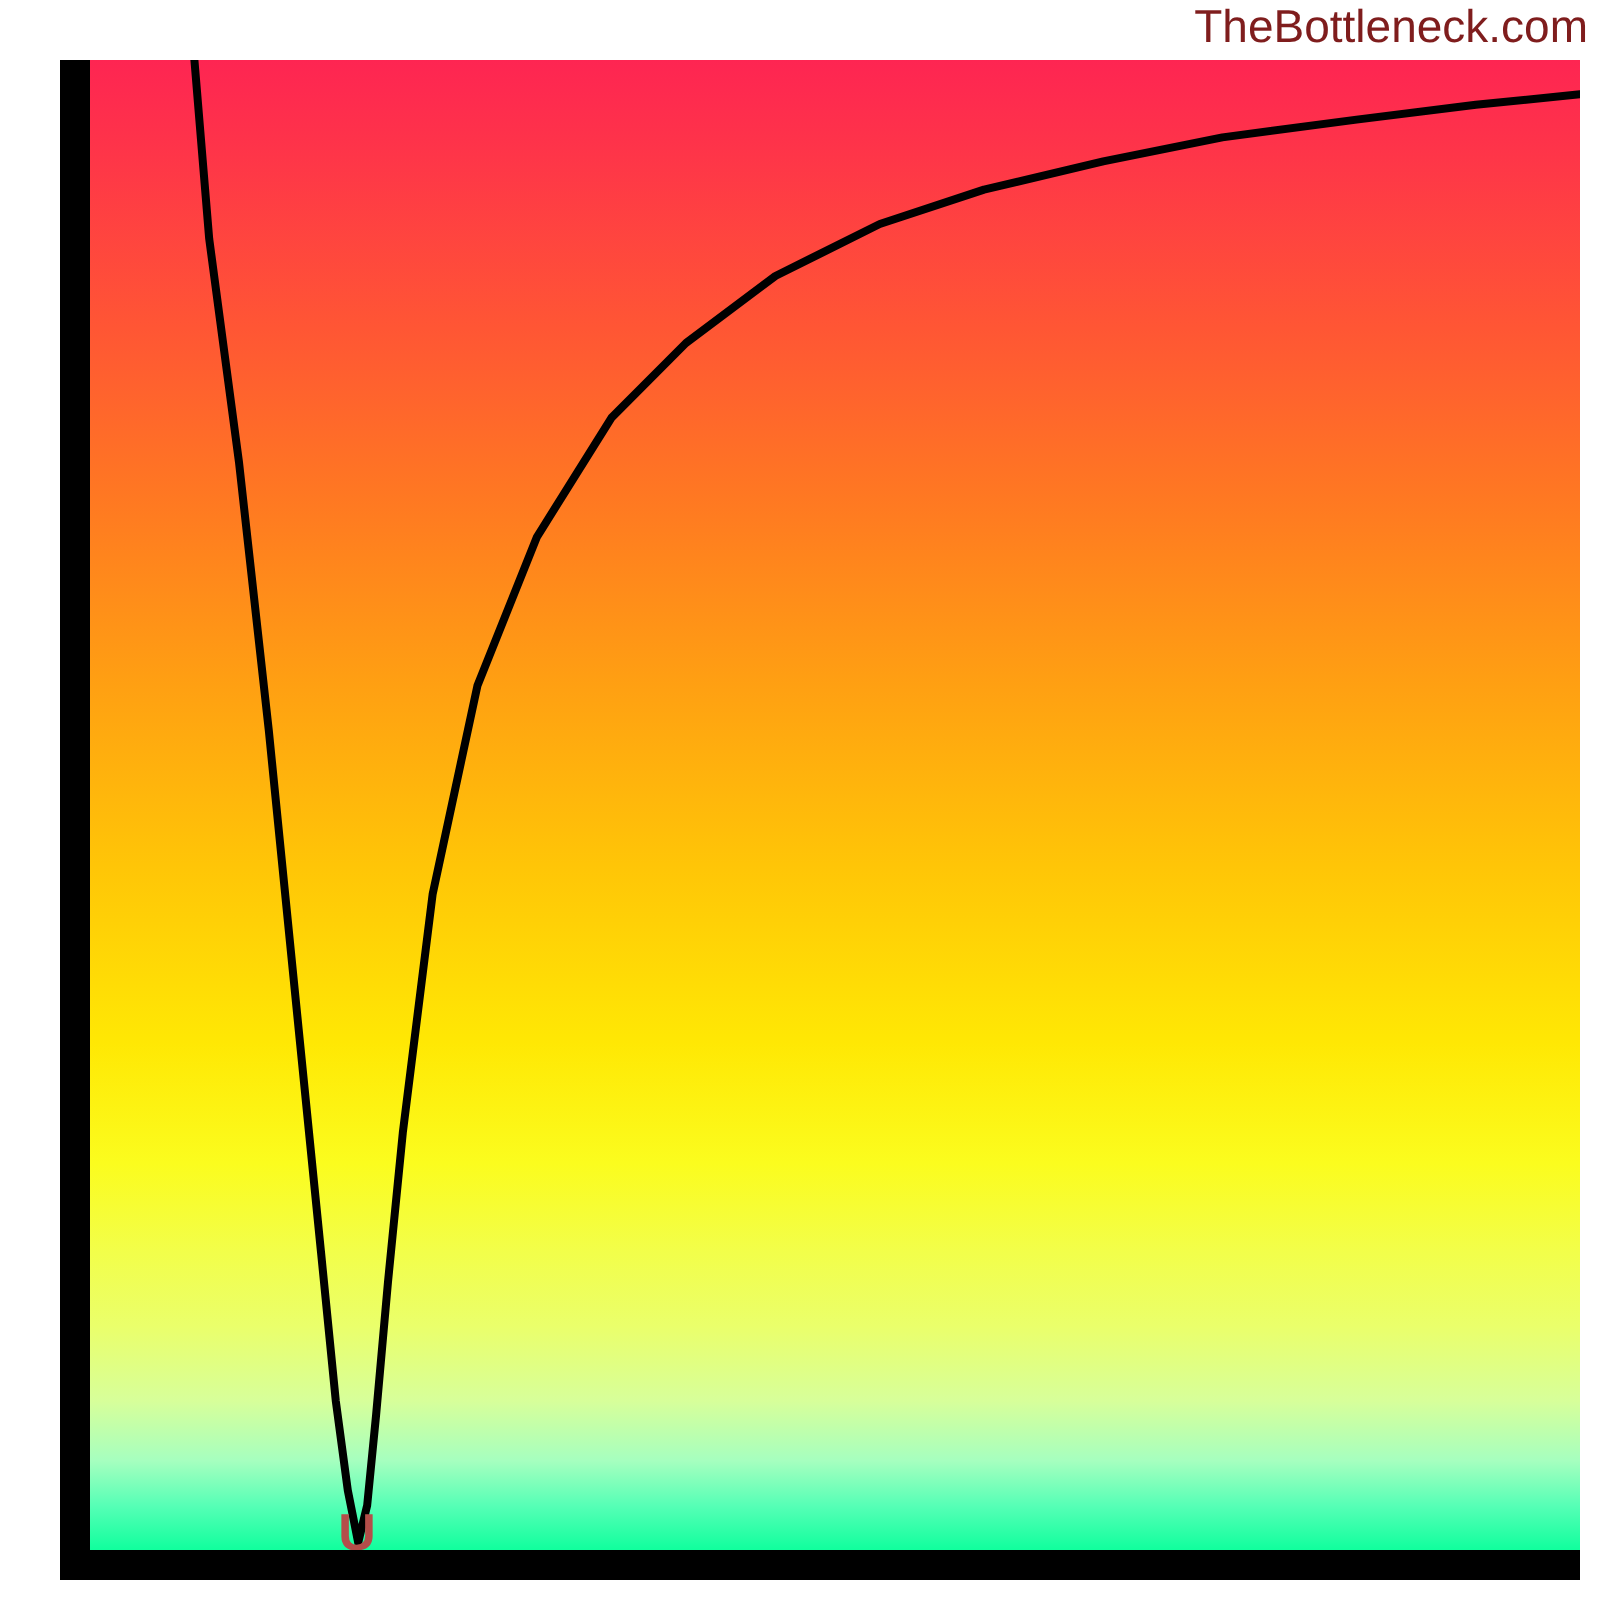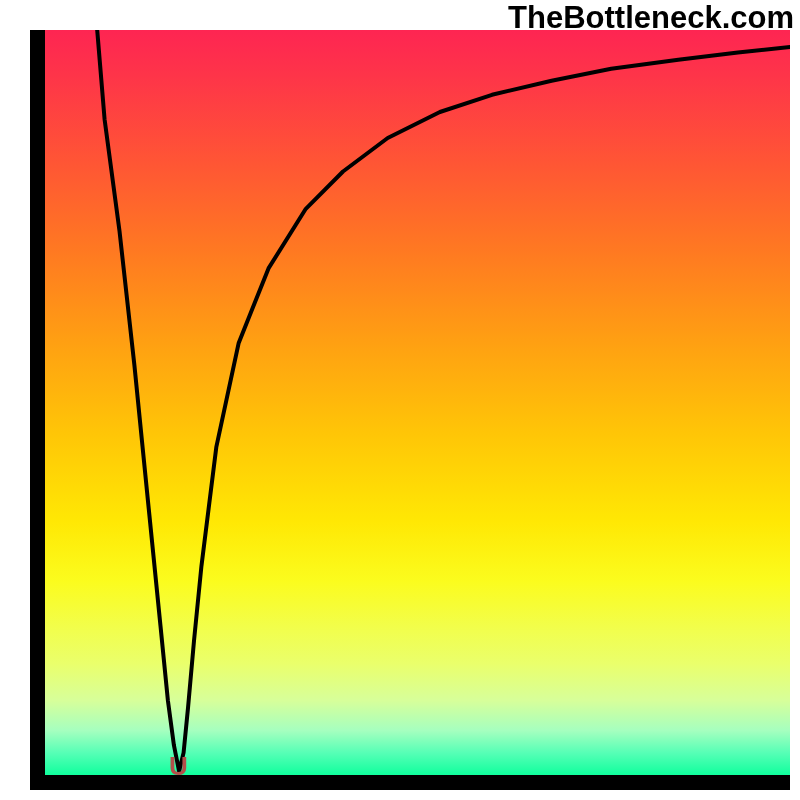--- a/index.html
+++ b/index.html
@@ -11,23 +11,23 @@
       width: 800px;
       height: 800px;
       background: #ffffff;
       font-family: Arial, Helvetica, sans-serif;
       overflow: hidden;
     }
     .watermark {
       position: absolute;
       top: 0;
       right: 6px;
-      font-size: 31px;
-      font-weight: 700;
-      color: #000000;
+      font-size: 23px;
+      font-weight: 400;
+      color: #7f1d1d;
       z-index: 10;
       letter-spacing: 0px;
     }
     .chart-area {
       position: absolute;
       top: 30px;
       left: 30px;
       width: 745px;
       height: 745px;
       border: 15px solid #000;

